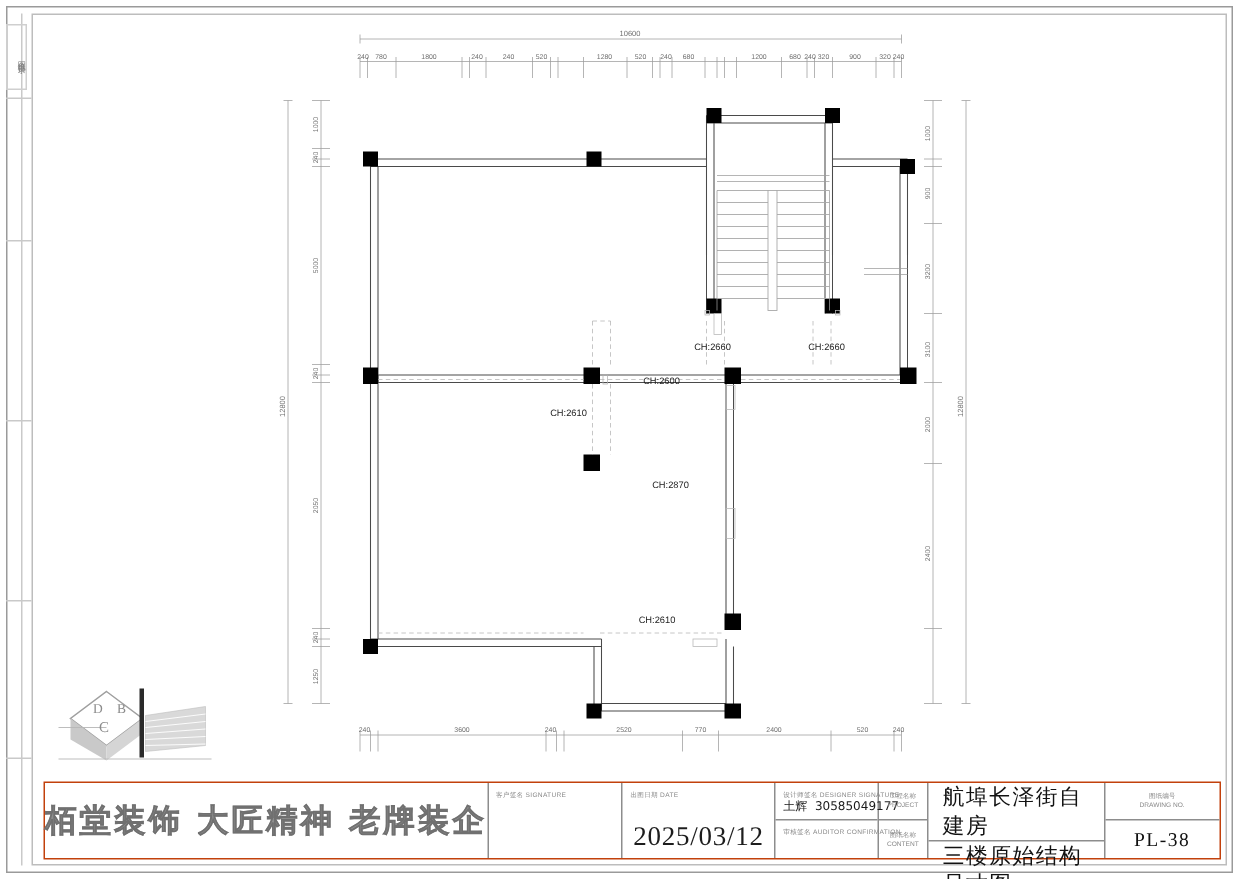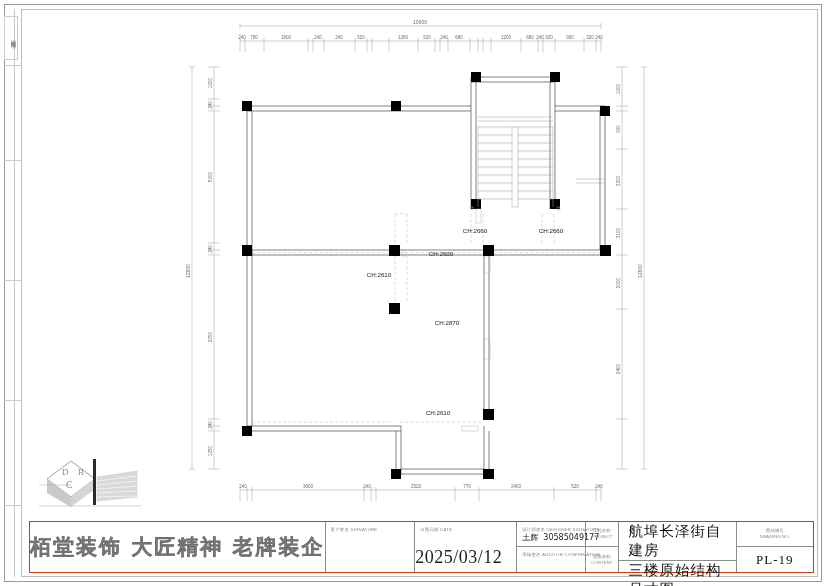--- a/index.html
+++ b/index.html
@@ -117,20 +117,21 @@
     position: absolute; left: 5px; top: 5px;
   }
   .tiny-stack {
     display: flex; flex-direction: column;
     align-items: center; justify-content: center;
     width: 100%;
     font-size: 4.4px; color: #8a8a8a; line-height: 6px;
   }
   .big-date {
     position: absolute; left: 0; right: 0; bottom: 4px;
+    text-align: center;
     font-family: "Liberation Serif", serif;
     font-size: 18px;
     color: #1d1d1d;
     letter-spacing: 0.5px;
   }
   .cn-title {
     font-family: "DejaVu Sans", sans-serif;
     font-size: 14.5px;
     color: #121212;
     padding-left: 10px;
@@ -536,19 +537,19 @@
     </div>
 
     <div class="tb-cell tb-numcol">
       <div class="tb-row tb-numsmall">
         <div class="tiny-stack">
           <span>图纸编号</span>
           <span>DRAWING NO.</span>
         </div>
       </div>
       <div class="tb-row tb-center">
-        <span>PL-19</span>
+        <span>PL-38</span>
       </div>
     </div>
 
   </div>
 
 </div>
 
 </body></html>

